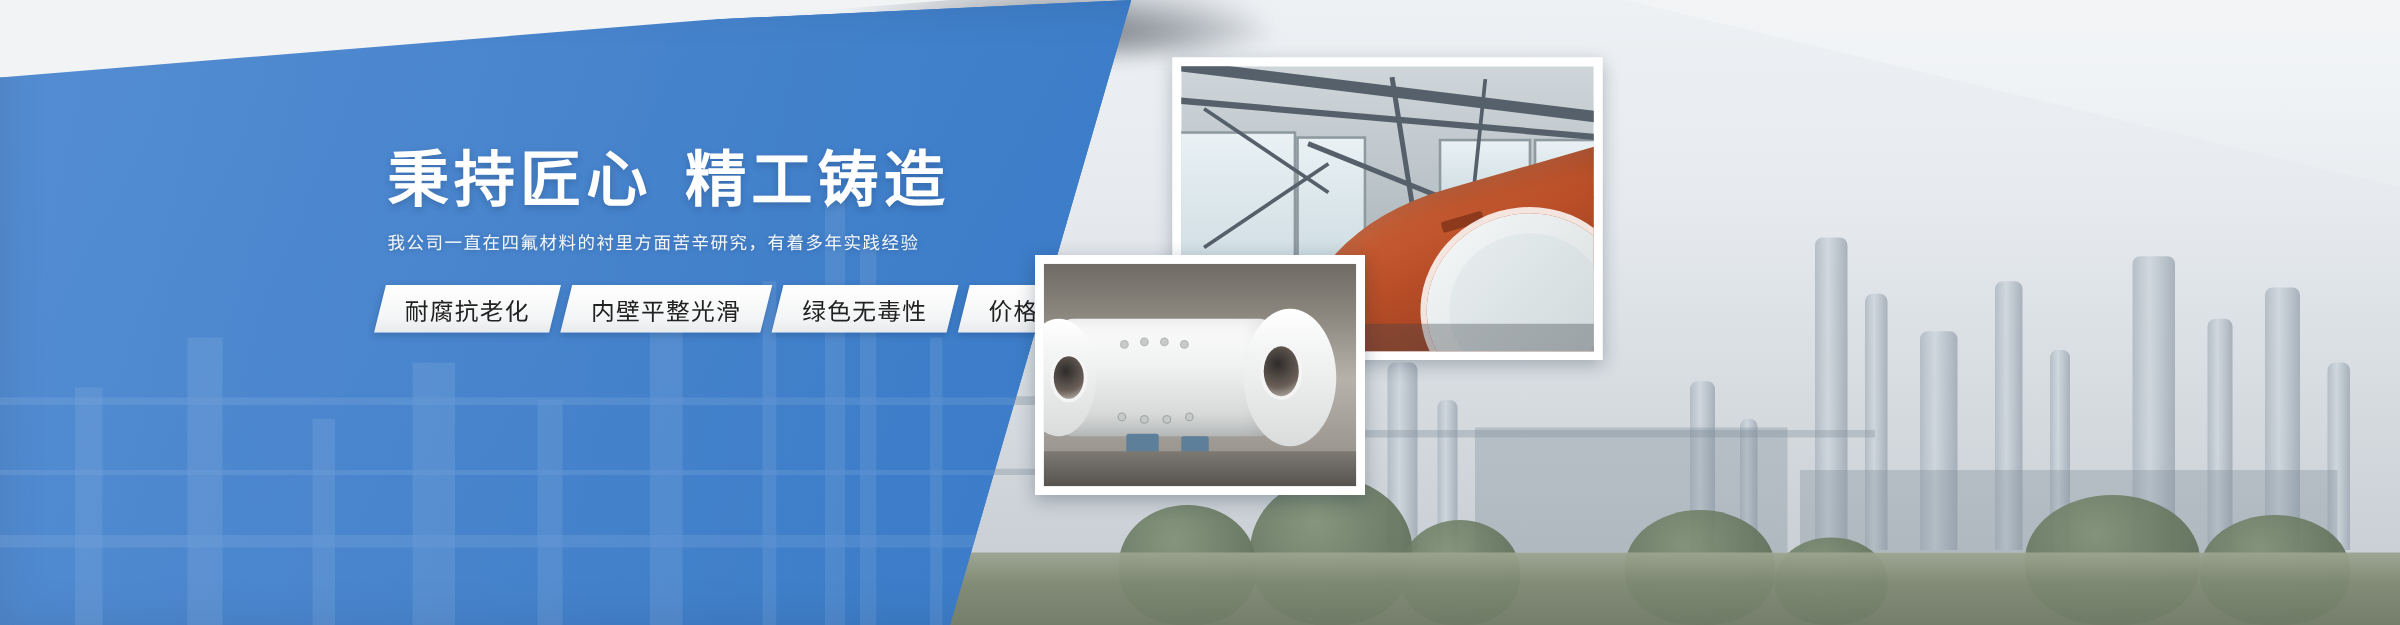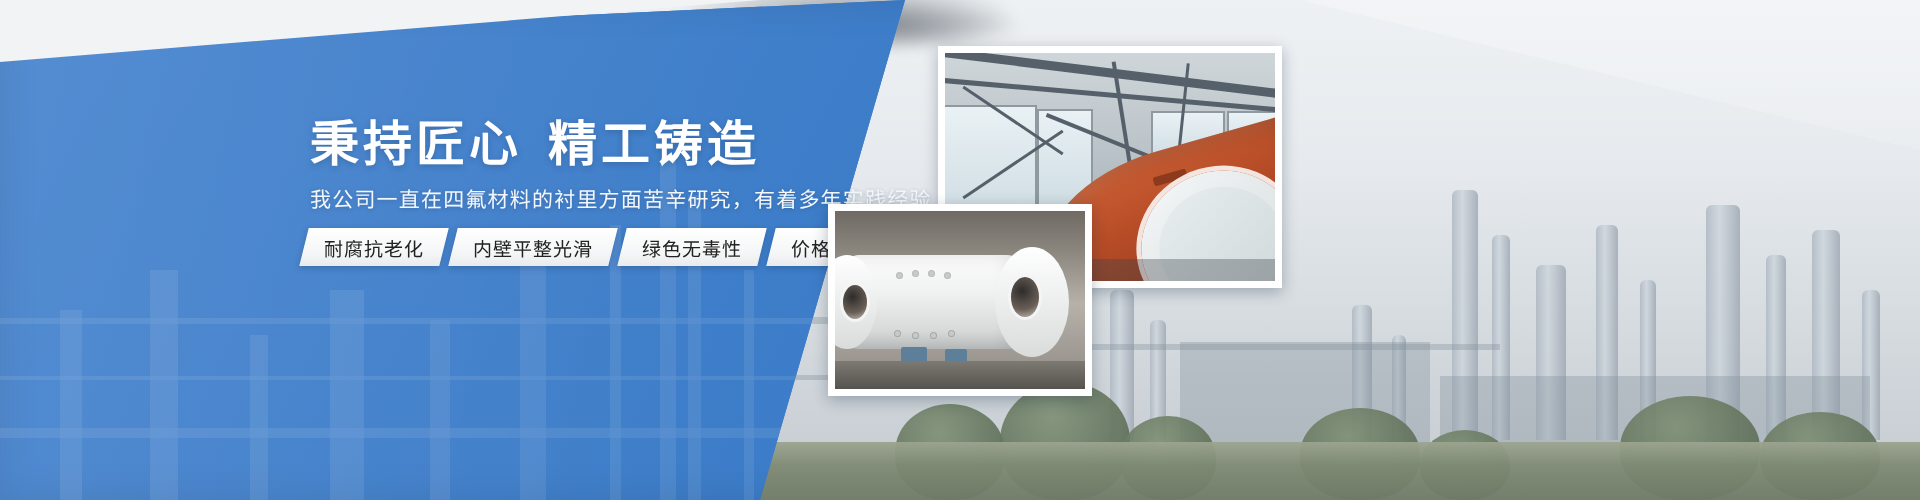--- a/index.html
+++ b/index.html
@@ -102,21 +102,21 @@
     font-size:49px;line-height:1;
     letter-spacing:4px;
     font-weight:700;
     white-space:nowrap;
     text-shadow:0 2px 6px rgba(20,50,90,.28);
     font-family:"DejaVu Sans","Liberation Sans",sans-serif;
   }
   .title .gap{display:inline-block;width:26px;}
   .subtitle{
     position:absolute;left:310px;top:186px;
-    font-size:21px;line-height:1.4;letter-spacing:1.2px;
+    font-size:14px;line-height:1.4;letter-spacing:1.2px;
     white-space:nowrap;
     color:#f3f7fb;
     text-shadow:0 1px 4px rgba(20,50,90,.30);
     font-family:"DejaVu Sans","Liberation Sans",sans-serif;
   }
 
   
   .tags{
     position:absolute;left:304px;top:228px;
     display:flex;align-items:flex-start;

